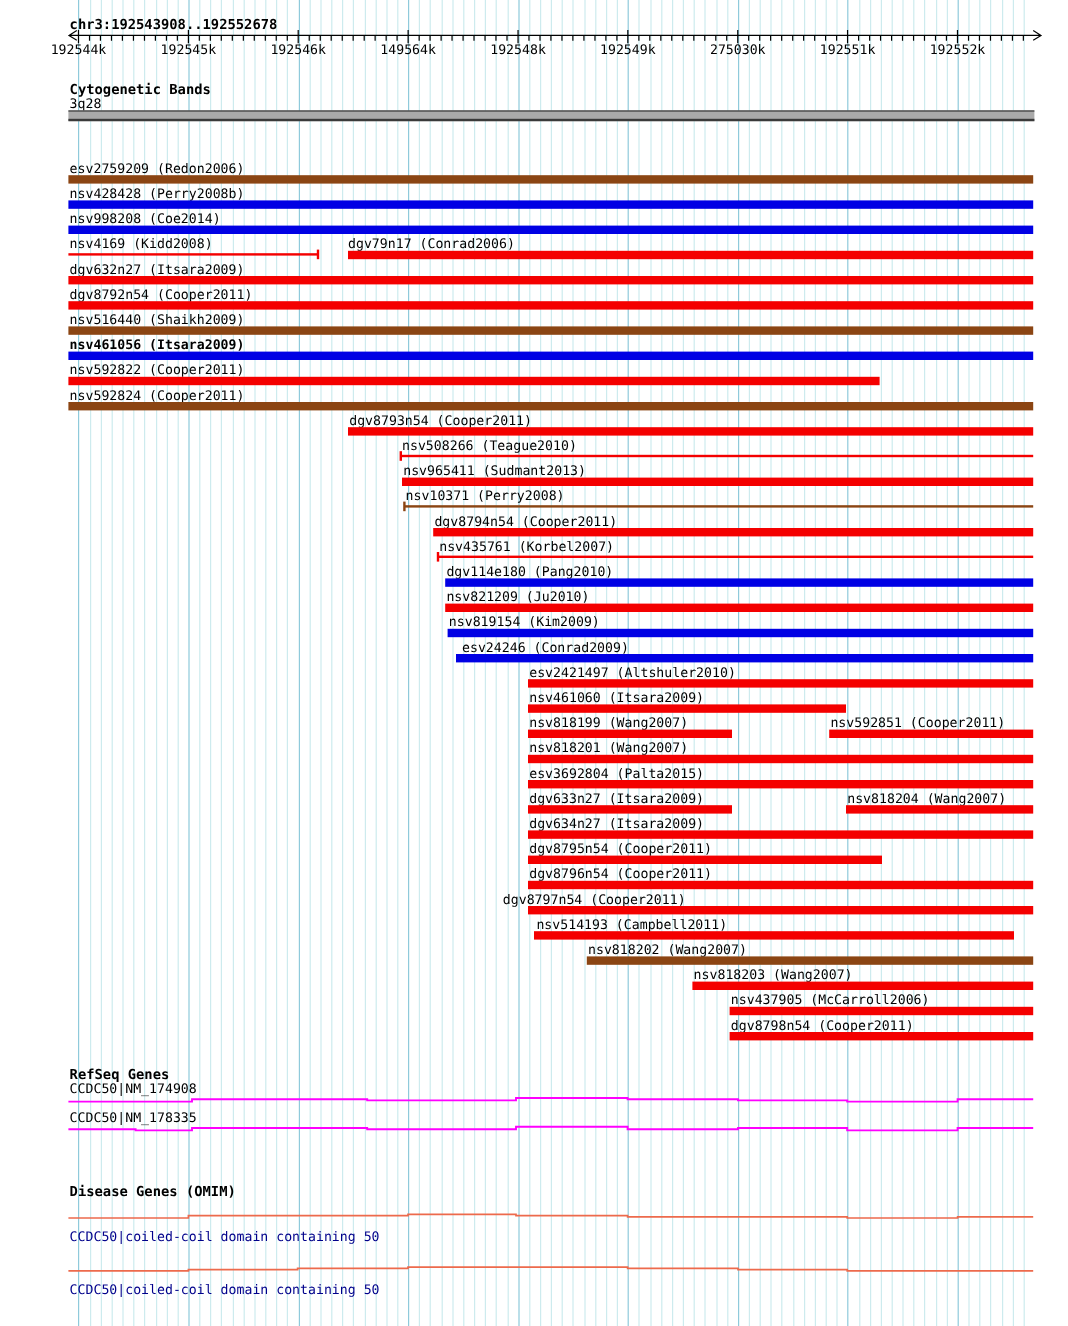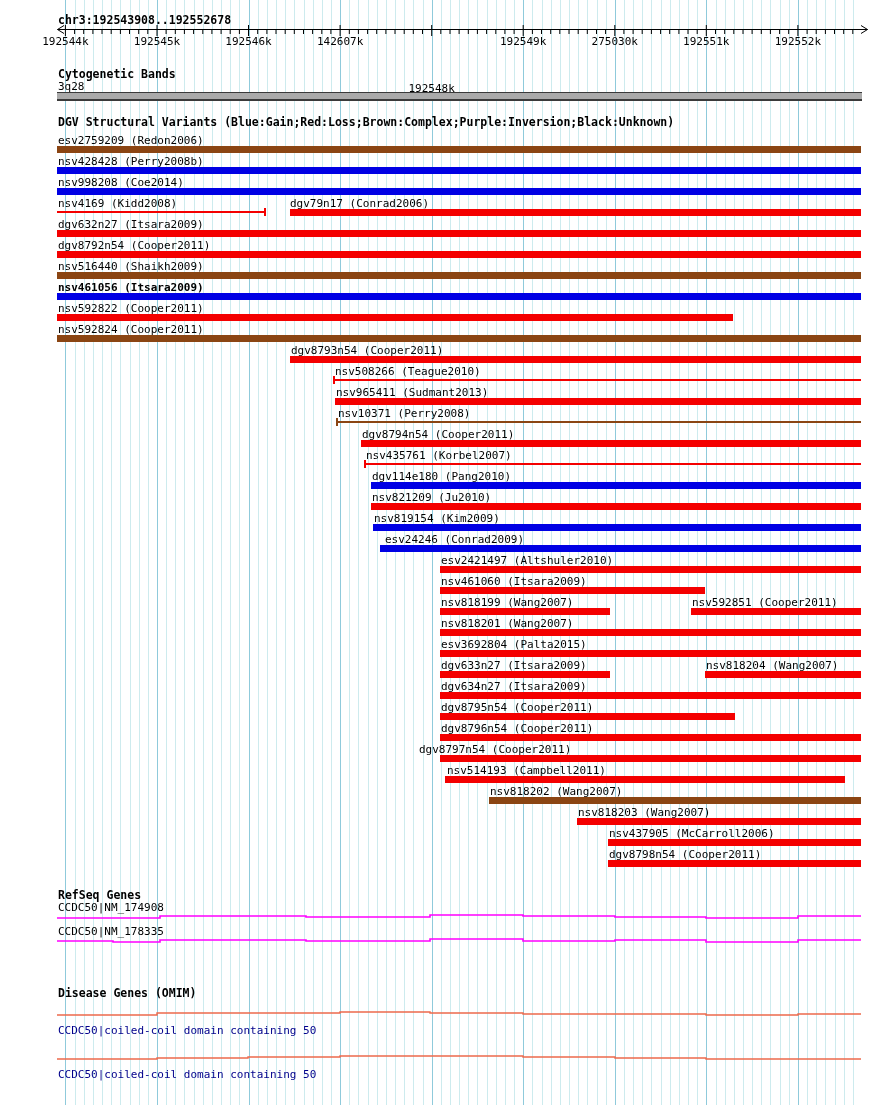--- a/index.html
+++ b/index.html
@@ -111,33 +111,32 @@
 
   <div class="hdr" style="left:58px;top:14px;">chr3:192543908..192552678</div>
 
   <div id="ruler">
       <svg width="890" height="40" style="position: absolute; left: 0px; top: 0px;">
         <path d="M57.5,29.5 H867.5 M64,25.5 L57.5,29.5 L64,33.5 M861,25.5 L867.5,29.5 L861,33.5 M65.4,25 V36 M74.6,29.5 V34 M83.7,29.5 V34 M92.9,29.5 V34 M102.0,29.5 V34 M111.2,29.5 V34 M120.4,29.5 V34 M129.5,29.5 V34 M138.7,29.5 V34 M147.8,29.5 V34 M157.0,25 V36 M166.1,29.5 V34 M175.3,29.5 V34 M184.4,29.5 V34 M193.6,29.5 V34 M202.8,29.5 V34 M211.9,29.5 V34 M221.1,29.5 V34 M230.2,29.5 V34 M239.4,29.5 V34 M248.5,25 V36 M257.7,29.5 V34 M266.9,29.5 V34 M276.0,29.5 V34 M285.2,29.5 V34 M294.3,29.5 V34 M303.5,29.5 V34 M312.6,29.5 V34 M321.8,29.5 V34 M330.9,29.5 V34 M340.1,25 V36 M349.3,29.5 V34 M358.4,29.5 V34 M367.6,29.5 V34 M376.7,29.5 V34 M385.9,29.5 V34 M395.0,29.5 V34 M404.2,29.5 V34 M413.3,29.5 V34 M422.5,29.5 V34 M431.7,25 V36 M440.8,29.5 V34 M450.0,29.5 V34 M459.1,29.5 V34 M468.3,29.5 V34 M477.4,29.5 V34 M486.6,29.5 V34 M495.8,29.5 V34 M504.9,29.5 V34 M514.1,29.5 V34 M523.2,25 V36 M532.4,29.5 V34 M541.5,29.5 V34 M550.7,29.5 V34 M559.8,29.5 V34 M569.0,29.5 V34 M578.2,29.5 V34 M587.3,29.5 V34 M596.5,29.5 V34 M605.6,29.5 V34 M614.8,25 V36 M623.9,29.5 V34 M633.1,29.5 V34 M642.2,29.5 V34 M651.4,29.5 V34 M660.6,29.5 V34 M669.7,29.5 V34 M678.9,29.5 V34 M688.0,29.5 V34 M697.2,29.5 V34 M706.3,25 V36 M715.5,29.5 V34 M724.7,29.5 V34 M733.8,29.5 V34 M743.0,29.5 V34 M752.1,29.5 V34 M761.3,29.5 V34 M770.4,29.5 V34 M779.6,29.5 V34 M788.7,29.5 V34 M797.9,25 V36 M807.1,29.5 V34 M816.2,29.5 V34 M825.4,29.5 V34 M834.5,29.5 V34 M843.7,29.5 V34 M852.8,29.5 V34" stroke="#000000" fill="none"></path>
       </svg>
       <div class="rlbl" style="left: 35.4px; top: 36px;">192544k</div>
       <div class="rlbl" style="left: 127px; top: 36px;">192545k</div>
       <div class="rlbl" style="left: 218.5px; top: 36px;">192546k</div>
-      <div class="rlbl" style="left: 310.1px; top: 36px;">142607k</div>
-      <div class="rlbl" style="left: 401.7px; top: 36px; margin-top: 47px;">192548k</div>
+      <div class="rlbl" style="left: 310.1px; top: 36px;">149564k</div>
+      <div class="rlbl" style="left: 401.7px; top: 36px;">192548k</div>
       <div class="rlbl" style="left: 493.2px; top: 36px;">192549k</div>
       <div class="rlbl" style="left: 584.8px; top: 36px;">275030k</div>
       <div class="rlbl" style="left: 676.3px; top: 36px;">192551k</div>
       <div class="rlbl" style="left: 767.9px; top: 36px;">192552k</div>
     </div>
 
   <div class="hdr" style="left:58px;top:68px;">Cytogenetic Bands</div>
   <div class="lbl" style="left:58px;top:81px;">3q28</div>
   <div id="cytoband" style="position: absolute; left: 57px; top: 92px; width: 805px; height: 6px; background: rgb(170, 170, 170); border-top: 1px solid rgb(58, 58, 58); border-bottom: 2px solid rgb(58, 58, 58);"></div>
 
-  <div class="hdr" style="left:58px;top:116px;">DGV Structural Variants (Blue:Gain;Red:Loss;Brown:Complex;Purple:Inversion;Black:Unknown)</div>
 
   <div id="dgv-rows">
       <div class="lbl" style="left: 58px; top: 135px;">esv2759209 (Redon2006)</div>
       <div class="bar" style="left: 57px; top: 146px; width: 804px; background: rgb(139, 69, 19);"></div>
       <div class="lbl" style="left: 58px; top: 156px;">nsv428428 (Perry2008b)</div>
       <div class="bar" style="left: 57px; top: 167px; width: 804px; background: rgb(0, 0, 228);"></div>
       <div class="lbl" style="left: 58px; top: 177px;">nsv998208 (Coe2014)</div>
       <div class="bar" style="left: 57px; top: 188px; width: 804px; background: rgb(0, 0, 228);"></div>
       <div class="lbl" style="left: 58px; top: 198px;">nsv4169 (Kidd2008)</div>
       <div class="thinline" style="left: 57px; top: 211px; width: 208px; background: rgb(244, 0, 0);"></div>

